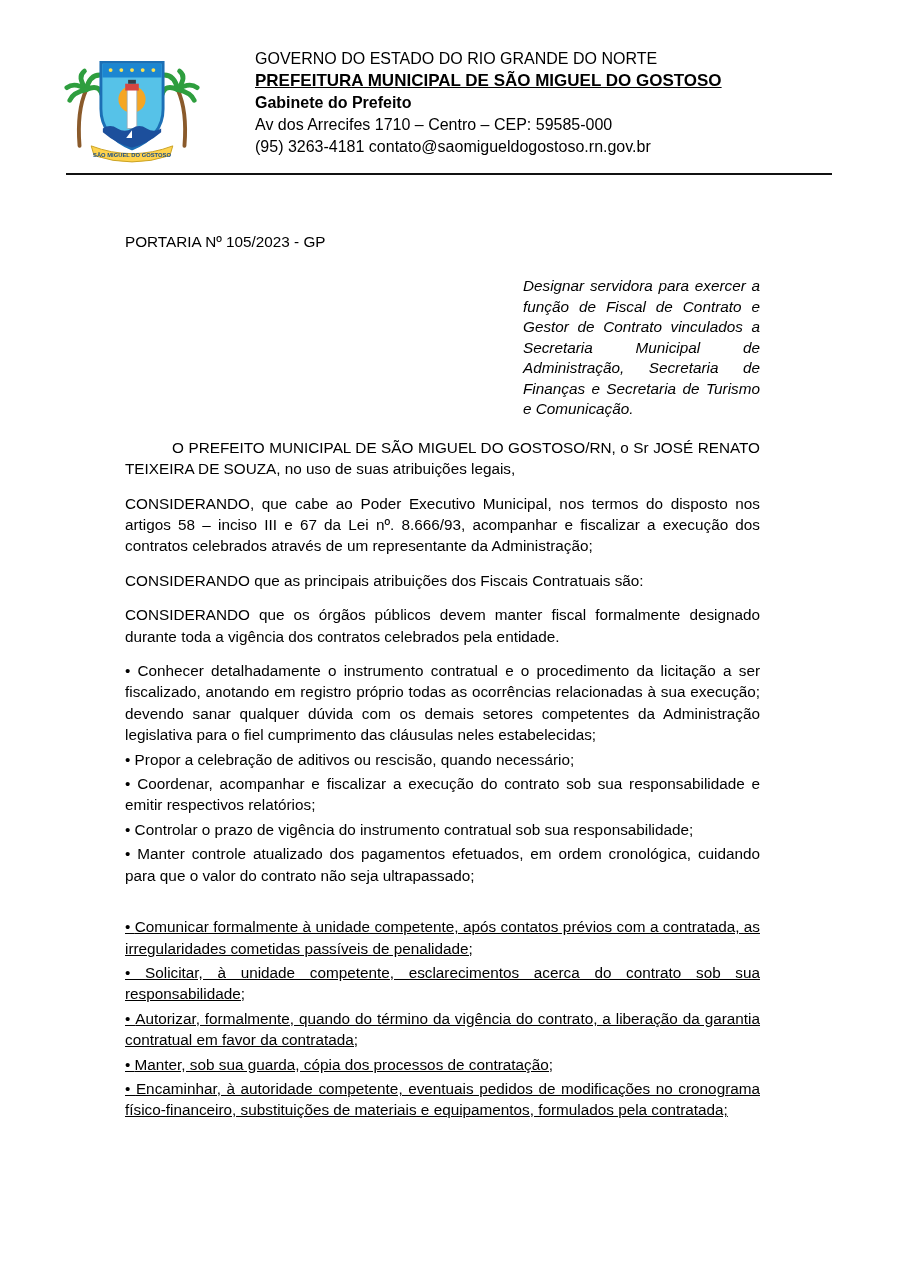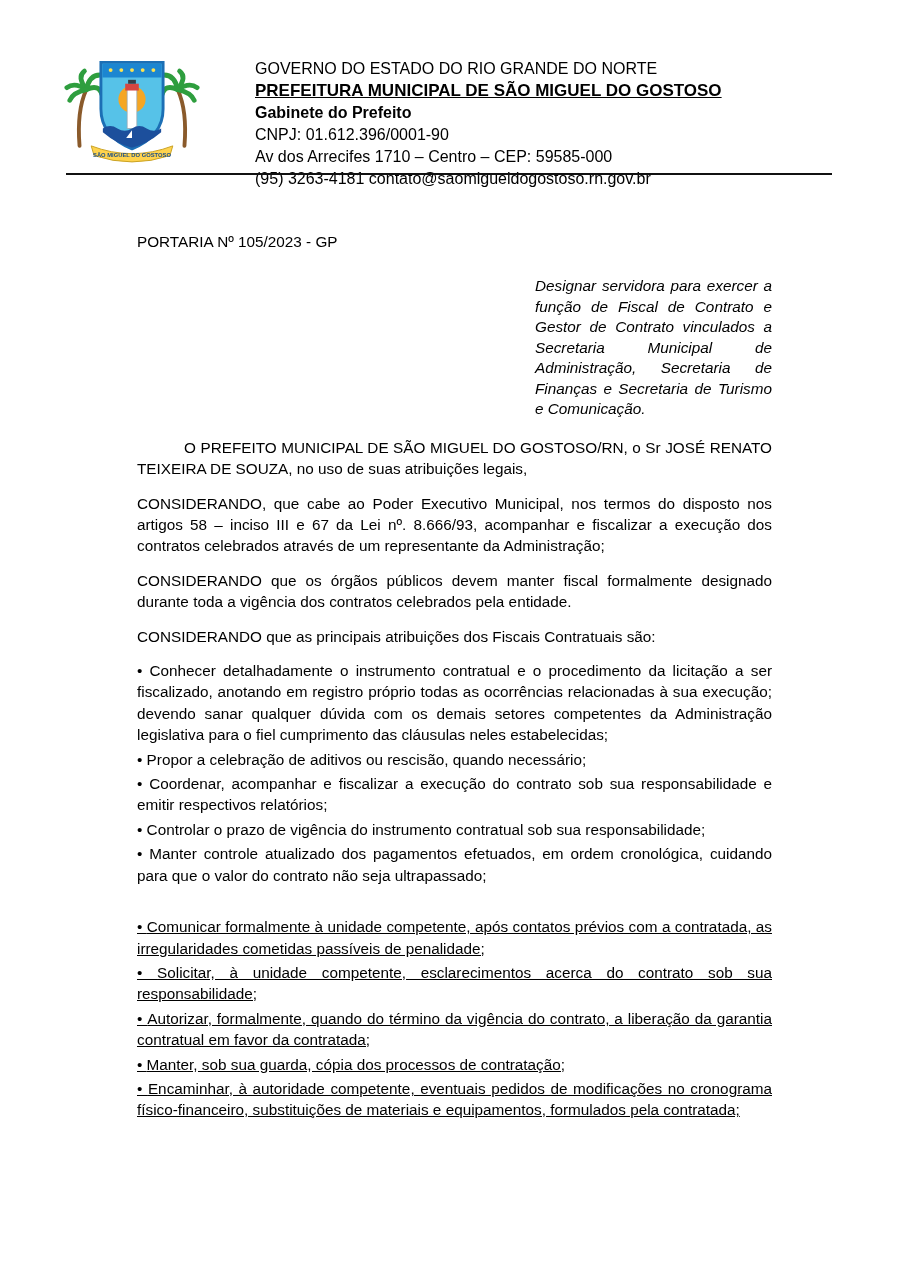--- a/index.html
+++ b/index.html
@@ -20,41 +20,41 @@
   .seal {
     position: absolute;
     left: 64px;
     top: 50px;
     width: 136px;
     height: 116px;
   }
   .letterhead-text {
     position: absolute;
     left: 255px;
-    top: 58px;
+    top: 48px;
     width: 590px;
     font-size: 16px;
     line-height: 22px;
     white-space: nowrap;
   }
   .lh-bold { font-weight: bold; }
   .lh-big  { font-size: 17px; text-decoration: underline; }
   .header-divider {
     position: absolute;
     left: 66px;
     top: 173px;
     width: 766px;
     height: 2px;
     background: #111111;
   }
 
   
   .doc-body {
     position: absolute;
-    left: 137px;
+    left: 125px;
     top: 231px;
     width: 635px;
     font-size: 15.3px;
     line-height: 1.4;
     text-align: justify;
   }
   .doc-title {
     font-size: 15.3px;
     text-align: left;
     margin-bottom: 24px;
@@ -130,37 +130,36 @@
         <path d="M28 98 q42 16 84 0 l-3 10 q-39 13 -78 0 z" fill="#ffd34d" stroke="#c8a020" stroke-width="1"></path>
         <text x="70" y="109" text-anchor="middle" font-size="6" font-family="Liberation Sans, sans-serif" fill="#1a4e8a" font-weight="bold">SÃO MIGUEL DO GOSTOSO</text>
       </g>
     </svg>
   </div>
 
   <div class="letterhead-text">
     <div>GOVERNO DO ESTADO DO RIO GRANDE DO NORTE</div>
     <div class="lh-bold lh-big">PREFEITURA MUNICIPAL DE SÃO MIGUEL DO GOSTOSO</div>
     <div class="lh-bold">Gabinete do Prefeito</div>
-    <div>CNPJ: 01.612.396/0001-90</div>
     <div>Av dos Arrecifes 1710 – Centro – CEP: 59585-000</div>
     <div>(95) 3263-4181  contato@saomigueldogostoso.rn.gov.br</div>
   </div>
 
   <div class="header-divider"></div>
 
   <main class="doc-body">
     <p class="doc-title">PORTARIA Nº 105/2023 - GP</p>
 
     <div class="epigraph">Designar servidora para exercer a função de Fiscal de Contrato e Gestor de Contrato vinculados a Secretaria Municipal de Administração, Secretaria de Finanças e Secretaria de Turismo e Comunicação.</div>
 
     <p class="para preamble">O PREFEITO MUNICIPAL DE SÃO MIGUEL DO GOSTOSO/RN, o Sr JOSÉ RENATO TEIXEIRA DE SOUZA, no uso de suas atribuições legais,</p>
 
     <p class="para">CONSIDERANDO, que cabe ao Poder Executivo Municipal, nos termos do disposto nos artigos 58 – inciso III e 67 da Lei nº. 8.666/93, acompanhar e fiscalizar a execução dos contratos celebrados através de um representante da Administração;</p>
+    <p class="para">CONSIDERANDO que as principais atribuições dos Fiscais Contratuais são:</p>
     <p class="para">CONSIDERANDO que os órgãos públicos devem manter fiscal formalmente designado durante toda a vigência dos contratos celebrados pela entidade.</p>
-    <p class="para">CONSIDERANDO que as principais atribuições dos Fiscais Contratuais são:</p>
 
     <ul class="duties">
       <li>Conhecer detalhadamente o instrumento contratual e o procedimento da licitação a ser fiscalizado, anotando em registro próprio todas as ocorrências relacionadas à sua execução; devendo sanar qualquer dúvida com os demais setores competentes da Administração legislativa para o fiel cumprimento das cláusulas neles estabelecidas;</li>
       <li>Propor a celebração de aditivos ou rescisão, quando necessário;</li>
       <li>Coordenar, acompanhar e fiscalizar a execução do contrato sob sua responsabilidade e emitir respectivos relatórios;</li>
       <li>Controlar o prazo de vigência do instrumento contratual sob sua responsabilidade;</li>
       <li>Manter controle atualizado dos pagamentos efetuados, em ordem cronológica, cuidando para que o valor do contrato não seja ultrapassado;</li>
     </ul>
 
     <ul class="duties duties-second">

